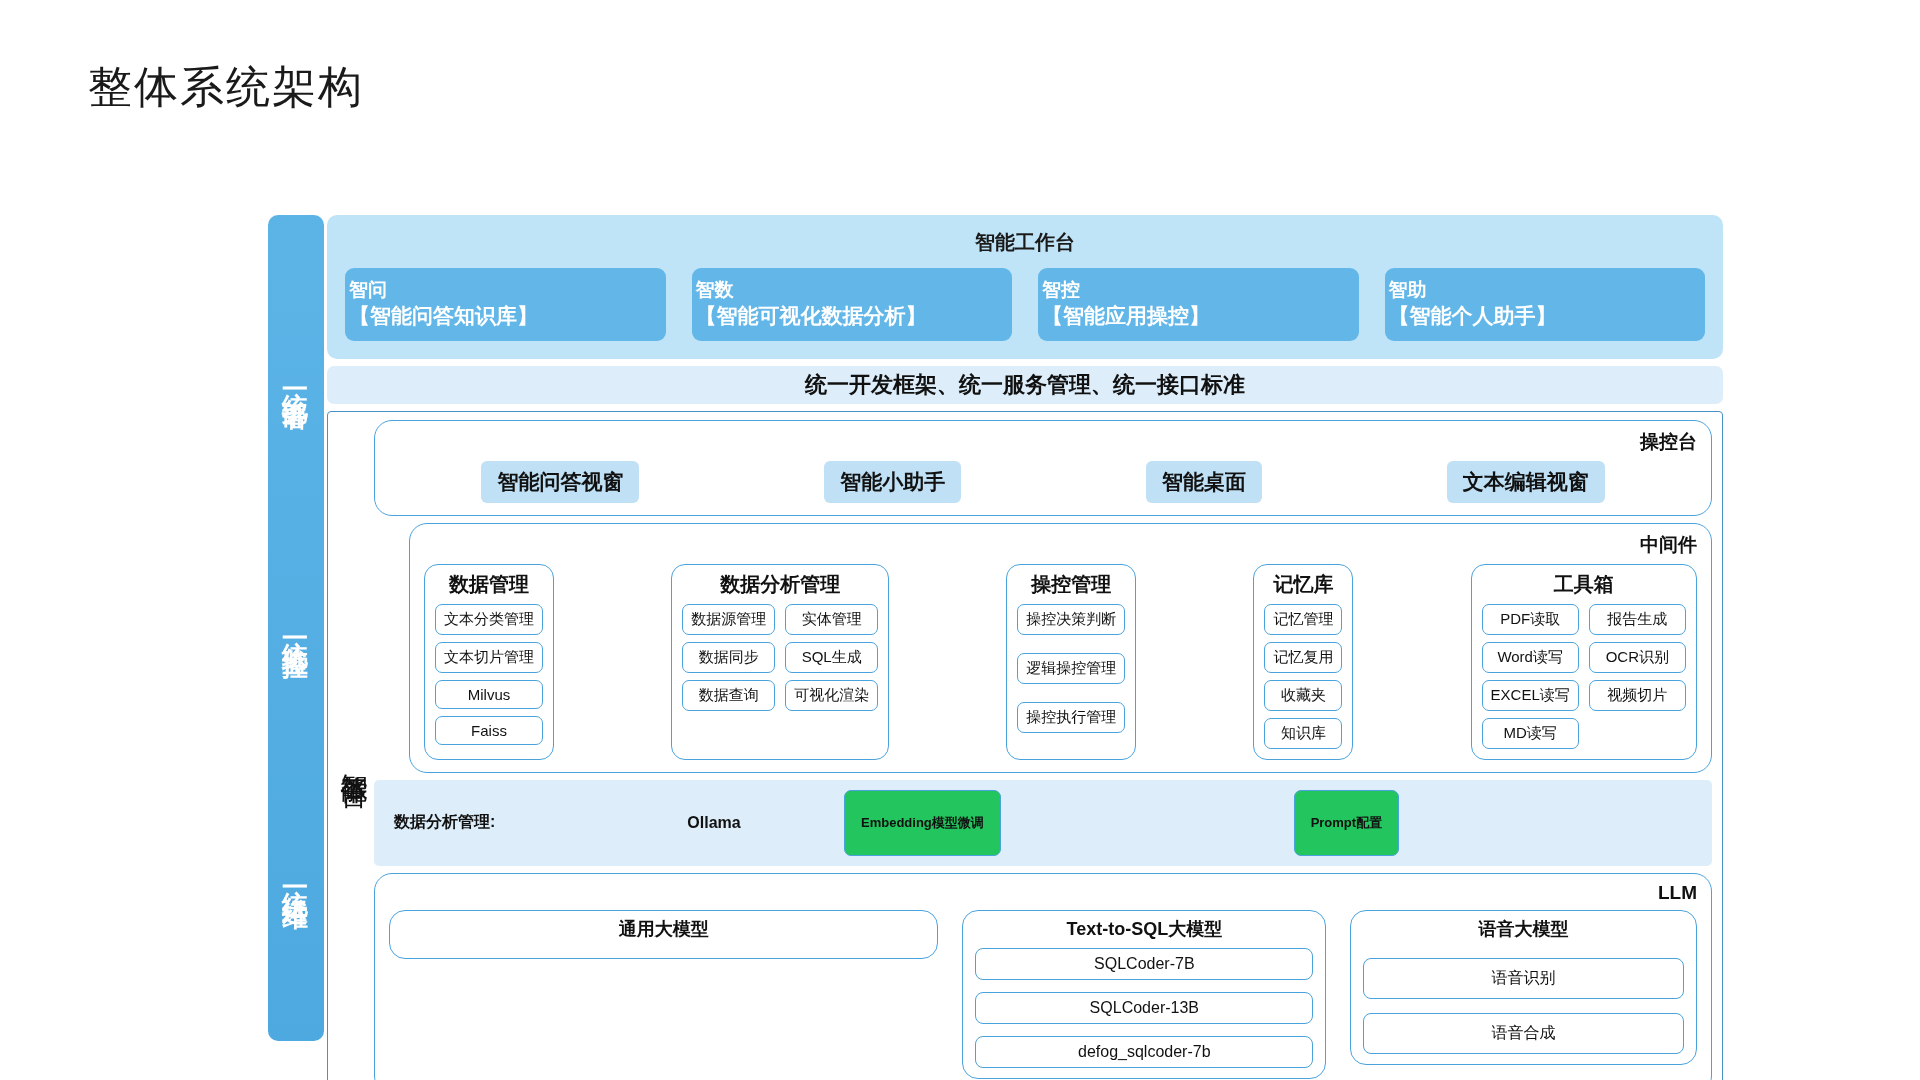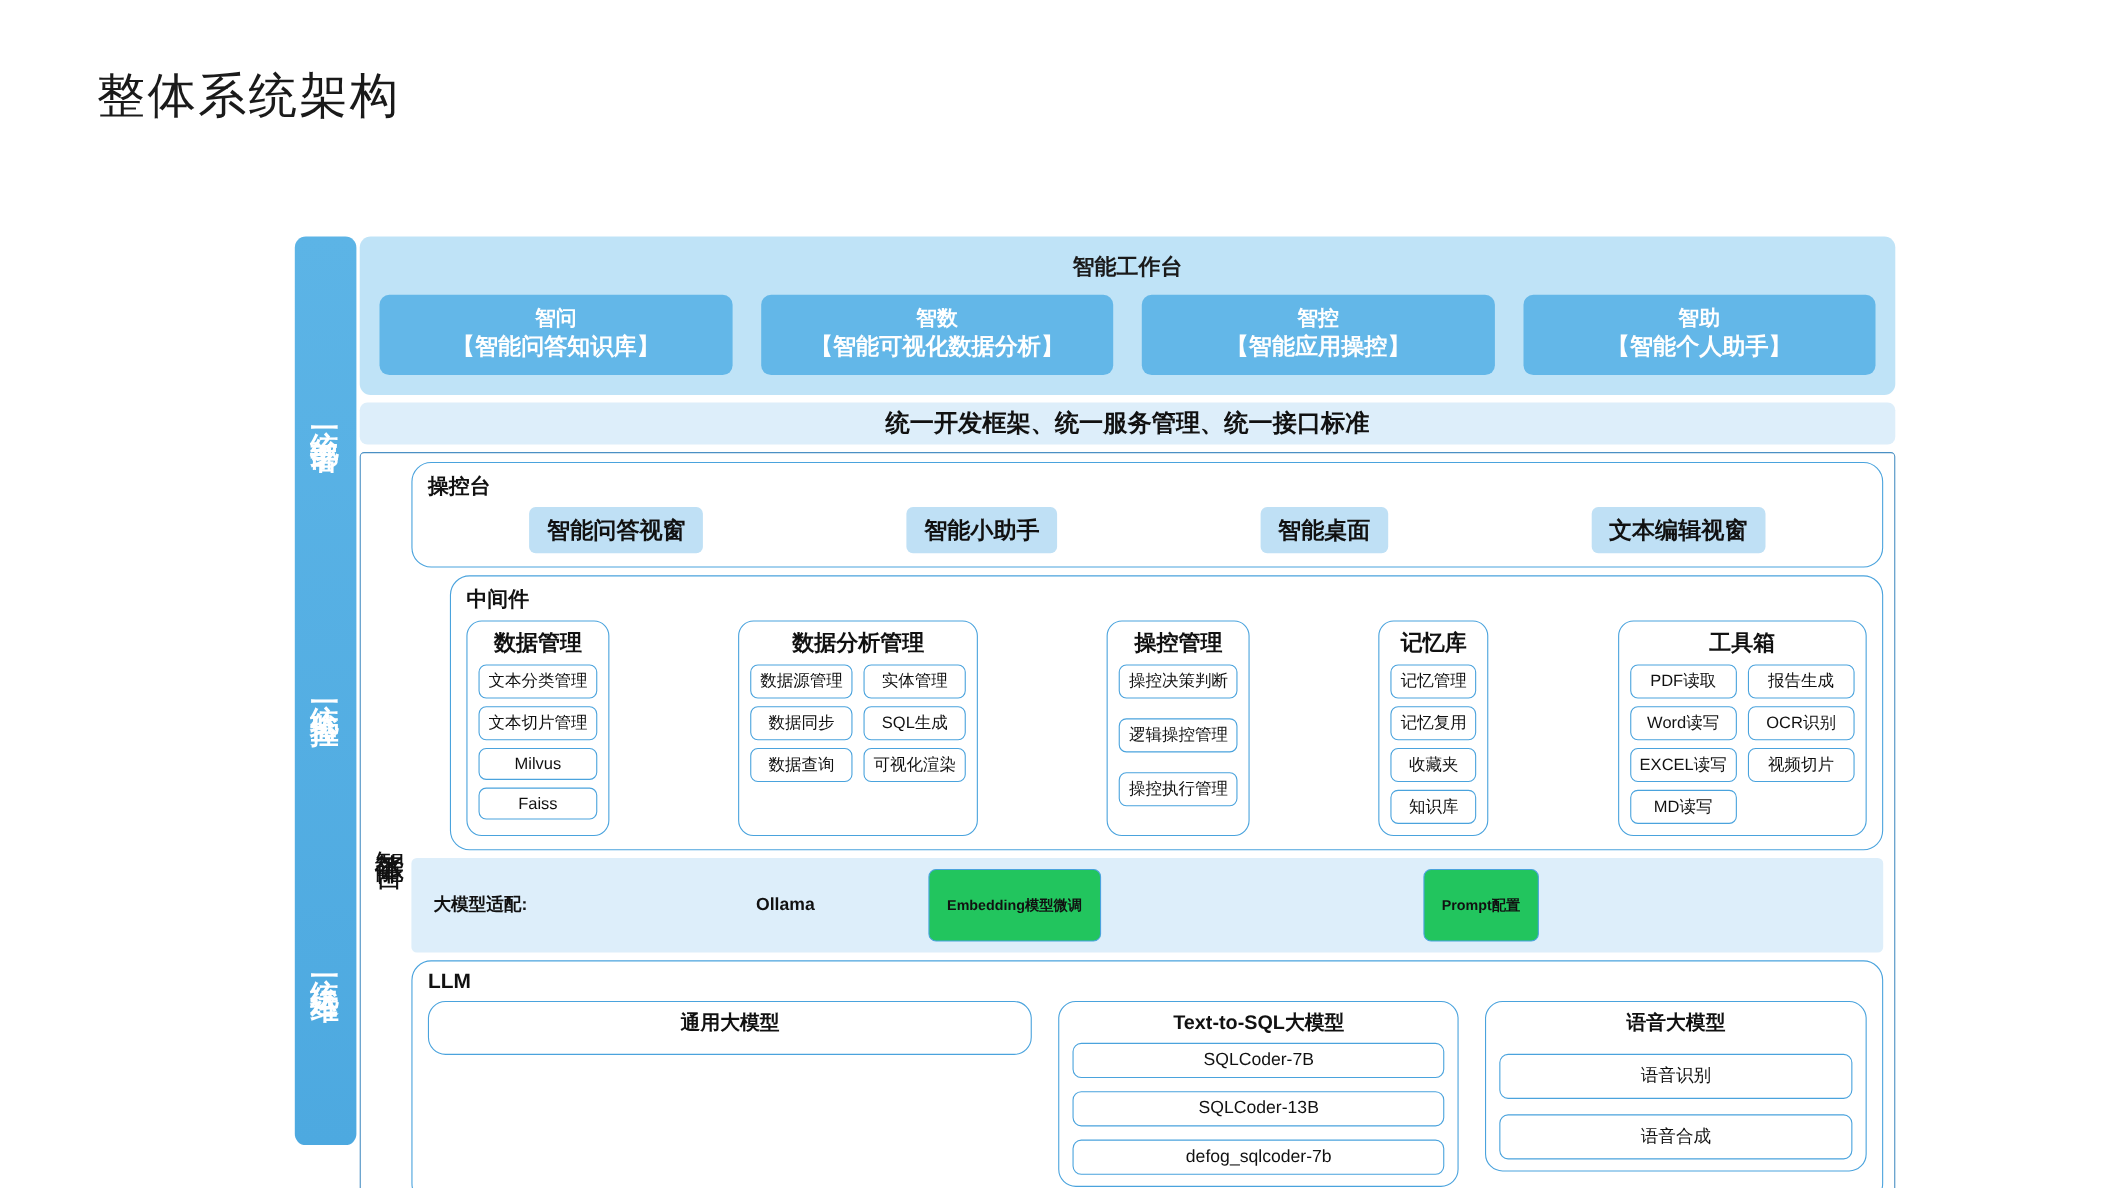--- a/index.html
+++ b/index.html
@@ -35,21 +35,21 @@
 
   
   .workbench{
     background:#bfe3f7;border-radius:10px;padding:14px 18px 18px 18px;
     box-sizing:border-box;
   }
   .wb-title{text-align:center;font-size:20px;font-weight:bold;color:#1a1a1a;margin-bottom:12px;}
   .wb-cards{display:flex;gap:26px;}
   .wb-card{
     flex:1;background:#63b7e8;border-radius:9px;color:#ffffff;
-    text-align:center;padding:9px 4px 11px 4px;font-weight:bold;line-height:1.32;
+    text-align:left;padding:9px 4px 11px 4px;font-weight:bold;line-height:1.32;
   }
   .wb-card .l1{font-size:19px;display:block;}
   .wb-card .l2{font-size:21px;display:block;}
 
   
   .unified{
     background:#ddeefa;border-radius:7px;margin-top:7px;
     text-align:center;font-size:22px;font-weight:bold;color:#111;
     padding:4px 0;
   }
@@ -63,21 +63,21 @@
     width:40px;display:flex;align-items:center;justify-content:center;
   }
   .platform-label span{
     writing-mode:vertical-rl;text-orientation:upright;
     font-size:27px;color:#111;letter-spacing:2px;
   }
   .platform-inner{flex:1;display:flex;flex-direction:column;gap:7px;}
 
   
   .panel{border:1.6px solid #4aa3dd;border-radius:18px;padding:8px 14px 12px 14px;box-sizing:border-box;}
-  .panel-title{text-align:left;font-size:19px;font-weight:bold;color:#111;margin-bottom:6px;}
+  .panel-title{text-align:right;font-size:19px;font-weight:bold;color:#111;margin-bottom:6px;}
 
   
   .console-items{display:flex;justify-content:space-around;align-items:center;}
   .console-chip{
     background:#bfe0f5;border-radius:6px;padding:7px 16px;font-size:21px;font-weight:bold;color:#111;
   }
 
   
   .mw-cols{display:flex;gap:34px;justify-content:space-between;}
   .mw-col{border:1.4px solid #4aa3dd;border-radius:14px;padding:6px 10px 10px 10px;box-sizing:border-box;}
@@ -225,21 +225,21 @@
                 <div class="chip">EXCEL读写</div>
                 <div class="chip">视频切片</div>
                 <div class="chip">MD读写</div>
               </div>
             </div>
 
           </div>
         </div>
 
         <div class="adapter">
-          <div class="adapter-label">大模型适配:</div>
+          <div class="adapter-label">数据分析管理:</div>
           <div class="adapter-plain">Ollama</div>
           <div class="adapter-chip">Embedding模型微调</div>
           <div class="adapter-spacer"></div>
           <div class="adapter-chip">Prompt配置</div>
           <div class="adapter-spacer"></div>
         </div>
 
         <div class="panel" style="padding-bottom:14px;">
           <div class="panel-title">LLM</div>
           <div class="llm-cols">

